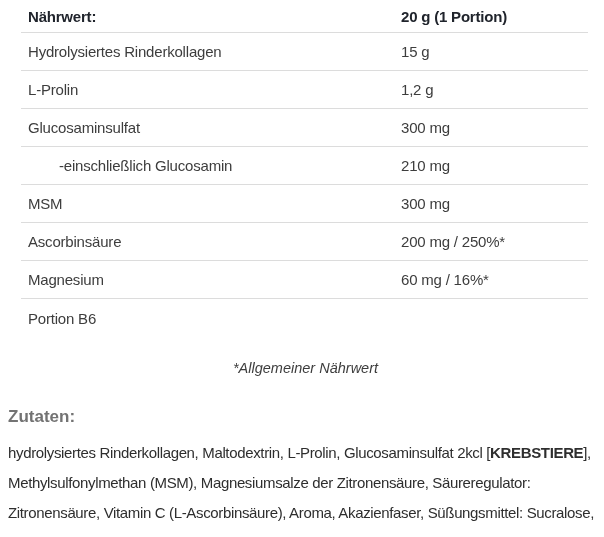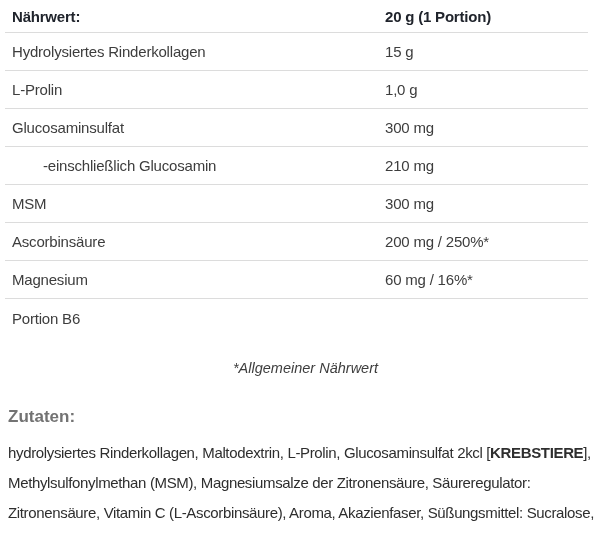--- a/index.html
+++ b/index.html
@@ -18,20 +18,21 @@
       margin: 0 16px 0 5px;
     }
     .trow {
       display: flex;
       align-items: center;
       height: 38px;
       box-sizing: border-box;
       border-bottom: 1px solid #dcdcdc;
       font-size: 15px;
       letter-spacing: -0.2px;
+      margin-left: 16px;
     }
     .trow.header {
       height: 33px;
       font-weight: 700;
       color: #20242c;
     }
     .trow.last {
       border-bottom: none;
     }
     .tlabel {
@@ -81,21 +82,21 @@
     <div class="tvalue">20 g (1 Portion)</div>
   </div>
 
   <div class="trow">
     <div class="tlabel">Hydrolysiertes Rinderkollagen</div>
     <div class="tvalue">15 g</div>
   </div>
 
   <div class="trow">
     <div class="tlabel">L-Prolin</div>
-    <div class="tvalue">1,0 g</div>
+    <div class="tvalue">1,2 g</div>
   </div>
 
   <div class="trow">
     <div class="tlabel">Glucosaminsulfat</div>
     <div class="tvalue">300 mg</div>
   </div>
 
   <div class="trow">
     <div class="tlabel indent">-einschließlich Glucosamin</div>
     <div class="tvalue">210 mg</div>

